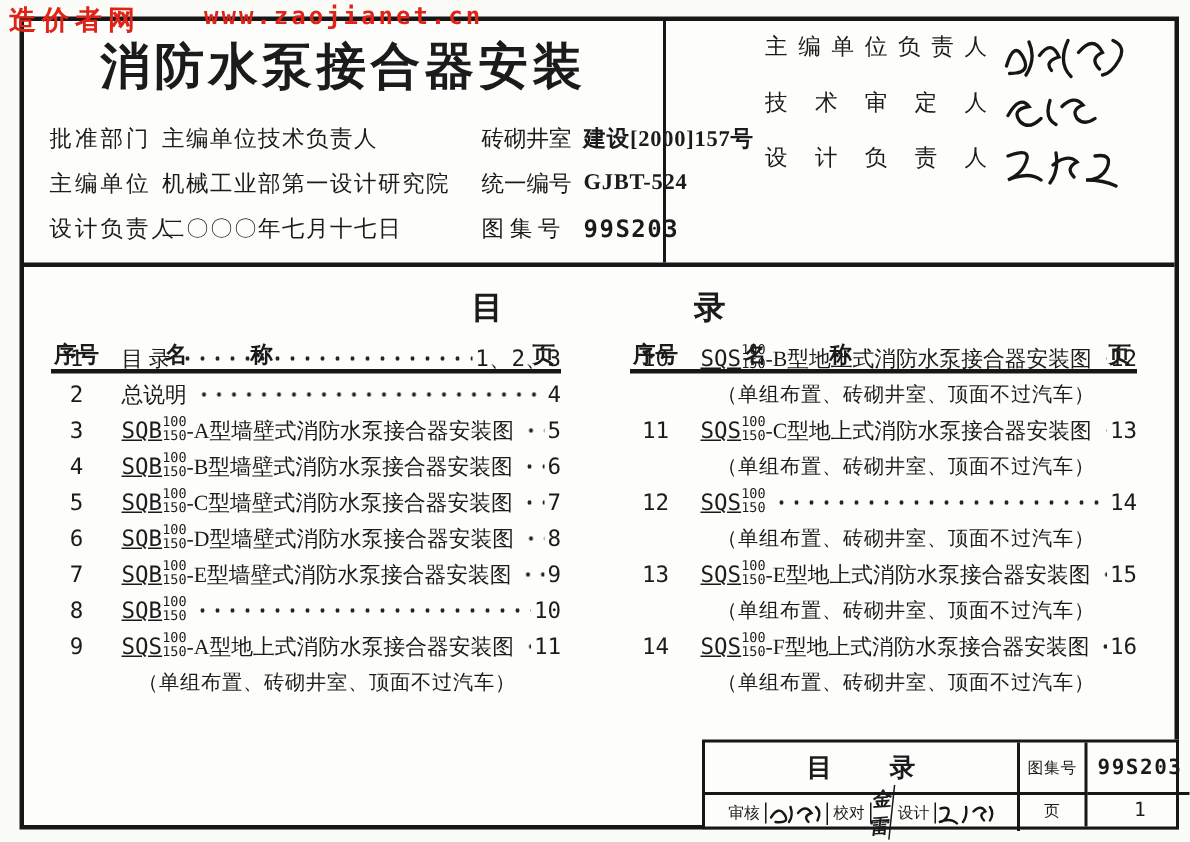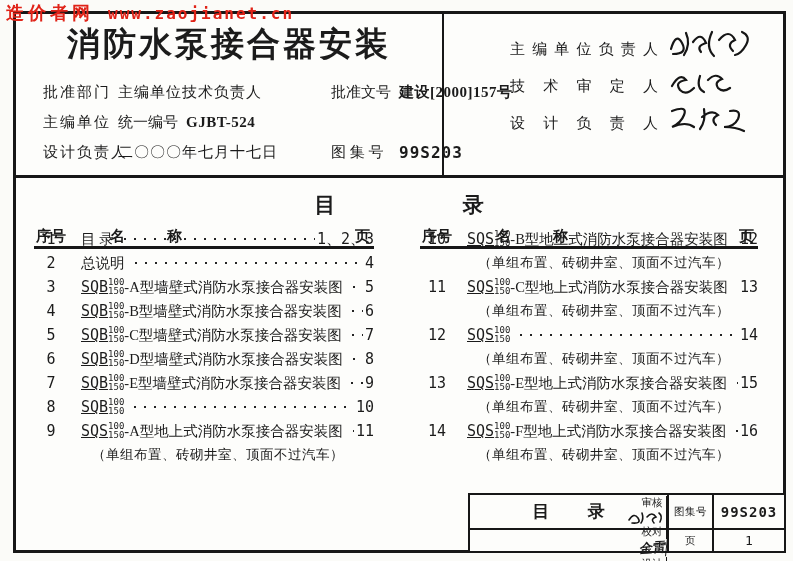--- a/index.html
+++ b/index.html
@@ -3,44 +3,44 @@
 <meta charset="utf-8">
 <style>
   * { box-sizing: border-box; }
   html,body { margin:0; padding:0; }
   body {
     width:793px; height:561px; position:relative; overflow:hidden;
     background:#fbfbf8; color:#1b1b1b;
     font-family:"Liberation Serif", serif;
   }
   
-  .watermark { position:absolute; left:6px; top:1px; z-index:5; display:flex; align-items:center; white-space:nowrap; }
+  .watermark { position:absolute; left:6px; top:1px; z-index:5; display:flex; align-items:flex-start; white-space:nowrap;gap:28px; }
   .wm-site { font-size:18px; font-weight:bold; letter-spacing:4px; margin-right:14px;
              font-family:"Liberation Serif", serif; }
   .wm-url  { font-size:16px; font-weight:bold; letter-spacing:2px;
              font-family:"DejaVu Sans Mono", monospace; }
 
   
   .doc { position:absolute; left:13px; top:11px; width:773px; height:542px;
          border:3px solid #171717; background:#fdfdfb; }
 
   
   .hdr { position:absolute; left:0; top:0; right:0; height:164px; border-bottom:3px solid #171717; }
   .hdr-left { position:absolute; left:0; top:0; width:428px; height:161px; border-right:2px solid #171717; }
   .doc-title { margin:8px 0 0 0; text-align:center; font-size:33px; font-weight:bold; letter-spacing:3px; }
-  .fields { margin:10px 0 0 27px; }
+  .fields { margin:10px 0 0 17px; }
   .frow { display:flex; align-items:center; height:30px; font-size:15px; white-space:nowrap; }
   .f-label  { width:75px; letter-spacing:2px; flex:none; }
   .f-value  { width:213px; flex:none; letter-spacing:1px; }
   .f-label2 { width:68px; flex:none; }
   .f-value2 { font-weight:bold; letter-spacing:0.5px; }
   .stencil  { font-family:"DejaVu Sans Mono", monospace; font-weight:bold; font-size:16px; letter-spacing:1px; }
 
   .hdr-right { position:absolute; left:474px; top:0; right:0; height:161px; padding-top:8px; }
-  .srow { display:flex; align-items:flex-end; height:37px; padding:0 4px 0 20px;font-family:Liberation Mono, monospace; }
+  .srow { display:flex; align-items:flex-start; height:37px; padding:0 4px 0 20px;font-family:Liberation Mono, monospace; }
   .s-label { width:148px; flex:none; font-size:15px; text-align:justify; text-align-last:justify; }
   .s-sig { margin-left:6px; flex:none; }
 
   
   .content { position:absolute; left:0; right:0; top:164px; bottom:0; }
   .toc-title { margin-top:13px; text-align:center; font-size:21px; font-weight:bold; word-spacing:120px; letter-spacing:1px; }
   .colwrap { position:relative; margin-top:8px; }
   .col { position:absolute; top:0; }
   .col-left  { left:18px;  width:340px; }
   .col-right { left:404px; width:338px; }
@@ -65,21 +65,21 @@
   .titleblock { position:absolute; right:-3px; bottom:-3px; width:318px; height:60px;
                 border:2px solid #171717; background:#fdfdfb;
                 display:grid; grid-template-columns:1fr 45px 70px; grid-template-rows:1fr 21px; }
   .tb-cell { border-right:2px solid #171717; border-bottom:2px solid #171717;
              display:flex; align-items:center; justify-content:center; }
   .tb-last-col { border-right:none; }
   .tb-row2 { border-bottom:none; }
   .tb-sheet-title { font-size:17px; font-weight:bold; word-spacing:34px; }
   .tb-small { font-size:10.5px; letter-spacing:0.5px; }
   .tb-atlas { font-family:"DejaVu Sans Mono", monospace; font-weight:bold; font-size:14px; letter-spacing:1px; }
-  .tb-sigrow { display:flex; align-items:flex-end; padding:0;flex-direction:column; }
+  .tb-sigrow { display:flex; align-items:center; padding:12px; }
   .tb-sigrow > span { display:flex; align-items:center; justify-content:center; border-right:1.5px solid #171717; }
   .sig-label { width:29px; font-size:10.5px; flex:none; }
   .sig-box { flex:1; }
   .sig-box:last-child { border-right:none; }
   .handtext { font-size:13px; font-weight:bold; transform:rotate(-4deg) skewX(-10deg); font-family:"Liberation Serif", serif; }
   .tb-pageno { font-size:13px; font-family:"DejaVu Sans Mono", monospace; }
   svg.scribble { display:block; }
 </style>
 </head>
 <body>
@@ -91,25 +91,26 @@
 
 <div class="doc">
 
   <div class="hdr">
     <div class="hdr-left">
       <div class="doc-title">消防水泵接合器安装</div>
       <div class="fields">
         <div class="frow">
           <span class="f-label">批准部门</span>
           <span class="f-value">主编单位技术负责人</span>
-          <span class="f-label2">批准文号</span>
+          <span class="f-label2">砖砌井室</span>
           <span class="f-value2">建设[2000]157号</span>
         </div>
         <div class="frow">
           <span class="f-label">主编单位</span>
+          <span class="f-value">机械工业部第一设计研究院</span>
           <span class="f-label2">统一编号</span>
           <span class="f-value2">GJBT-524</span>
         </div>
         <div class="frow">
           <span class="f-label">设计负责人</span>
           <span class="f-value">二〇〇〇年七月十七日</span>
           <span class="f-label2">图 集 号</span>
           <span class="f-value2 stencil">99S203</span>
         </div>
       </div>

